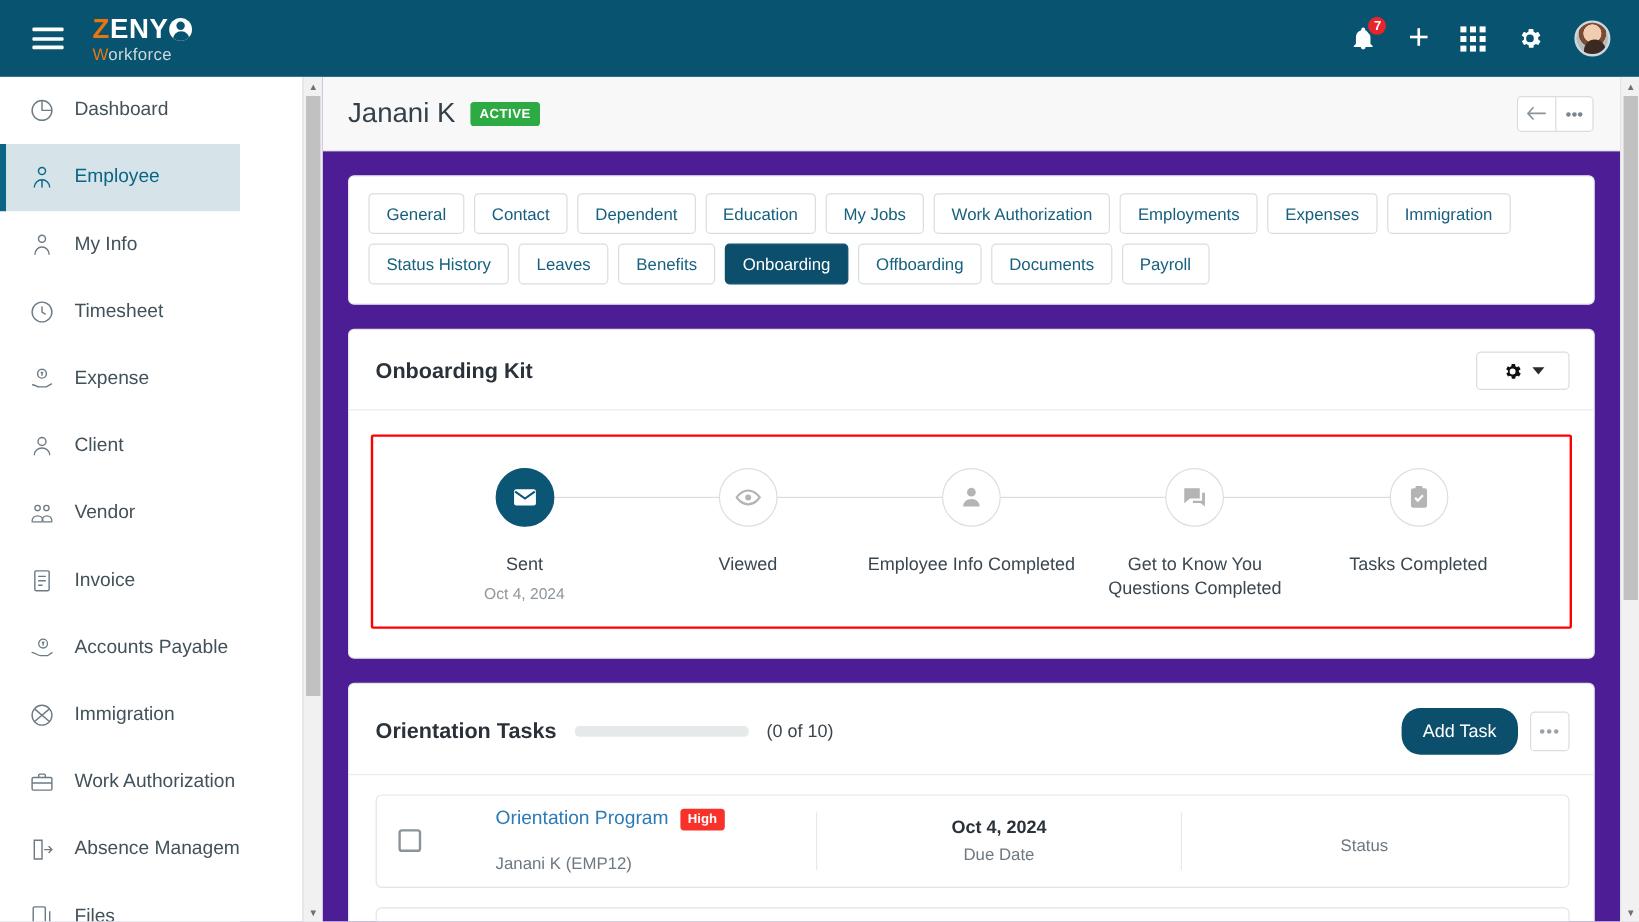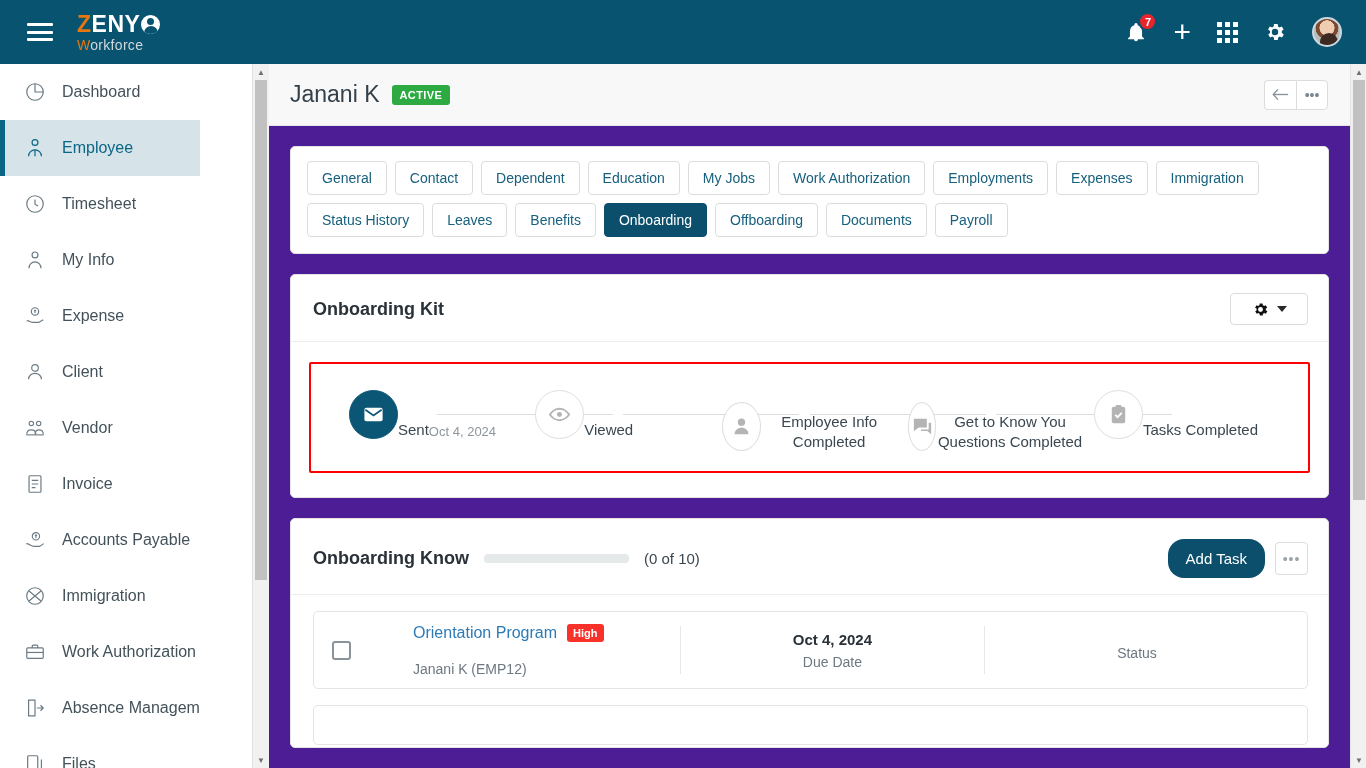--- a/index.html
+++ b/index.html
@@ -174,21 +174,21 @@
   .caret { width: 0; height: 0; border-left: 5px solid transparent; border-right: 5px solid transparent; border-top: 6px solid #2a2a2a; }
 
   
   .stepper-wrap { padding: 20px 18px 24px 18px; }
   .stepper {
     border: 2px solid #ff0000; border-radius: 2px;
     padding: 26px 38px 20px 38px;
     display: flex; align-items: flex-start; justify-content: space-between;
     position: relative;
   }
-  .step { display: flex; align-items: flex-end; width: 176px; position: relative; }
+  .step { display: flex; flex-direction: column; align-items: center; width: 176px; position: relative; }
   .step-circle {
     width: 49px; height: 49px; border-radius: 50%;
     display: flex; align-items: center; justify-content: center;
     background: #fff; border: 1px solid #dedede; z-index: 2;
   }
   .step-circle.done { background: #0b5675; border-color: #0b5675; }
   .connector {
     position: absolute; top: 24px; height: 1px; background: #dcdcdc; z-index: 1;
   }
   .step-label { margin-top: 22px; font-size: 15px; color: #3b4750; text-align: center; line-height: 1.3; }
@@ -323,34 +323,34 @@
           <circle cx="12" cy="6" r="3.2"></circle>
           <path d="M5 21c0-4 3.2-7 7-7s7 3 7 7"></path>
           <path d="M12 14v7"></path>
         </svg>
       </span>
       <span class="nav-label">Employee</span>
     </div>
     <div class="nav-item">
       <span class="nav-ic">
         <svg width="22" height="22" viewBox="0 0 24 24" fill="none" stroke="#6b7a84" stroke-width="1.3">
+          <circle cx="12" cy="6.5" r="3.2"></circle>
+          <path d="M5.5 21c0-4 2.9-7 6.5-7s6.5 3 6.5 7"></path>
+        </svg>
+      </span>
+      <span class="nav-label">My Info</span>
+    </div>
+    <div class="nav-item">
+      <span class="nav-ic">
+        <svg width="22" height="22" viewBox="0 0 24 24" fill="none" stroke="#6b7a84" stroke-width="1.3">
           <circle cx="12" cy="12" r="9"></circle>
           <path d="M12 7v5.2l3.3 2"></path>
         </svg>
       </span>
       <span class="nav-label">Timesheet</span>
-    </div>
-    <div class="nav-item">
-      <span class="nav-ic">
-        <svg width="22" height="22" viewBox="0 0 24 24" fill="none" stroke="#6b7a84" stroke-width="1.3">
-          <circle cx="12" cy="6.5" r="3.2"></circle>
-          <path d="M5.5 21c0-4 2.9-7 6.5-7s6.5 3 6.5 7"></path>
-        </svg>
-      </span>
-      <span class="nav-label">My Info</span>
     </div>
     <div class="nav-item">
       <span class="nav-ic">
         <svg width="22" height="22" viewBox="0 0 24 24" fill="none" stroke="#6b7a84" stroke-width="1.3">
           <circle cx="12" cy="7" r="4"></circle>
           <path d="M12 5.2v3.6M10.8 6h2.4"></path>
           <path d="M3 17c3 0 4 2 7 2h6l5-3"></path>
         </svg>
       </span>
       <span class="nav-label">Expense</span>
@@ -545,21 +545,21 @@
               </svg>
             </span>
             <span class="step-label">Tasks Completed</span>
           </div>
         </div>
     </div>
   </div>
 
   <div class="card" style="padding-bottom:2px">
     <div class="tasks-head">
-      <span class="tasks-title">Onboarding Know</span>
+      <span class="tasks-title">Orientation Tasks</span>
       <span class="progress">
           <i id="progfill" style="width: 0%;"></i>
         </span>
       <span class="count">(0 of 10)</span>
       <div class="tasks-actions">
         <button class="btn-primary">Add Task</button>
         <div class="dots-btn">
           <span>•••</span>
         </div>
       </div>

